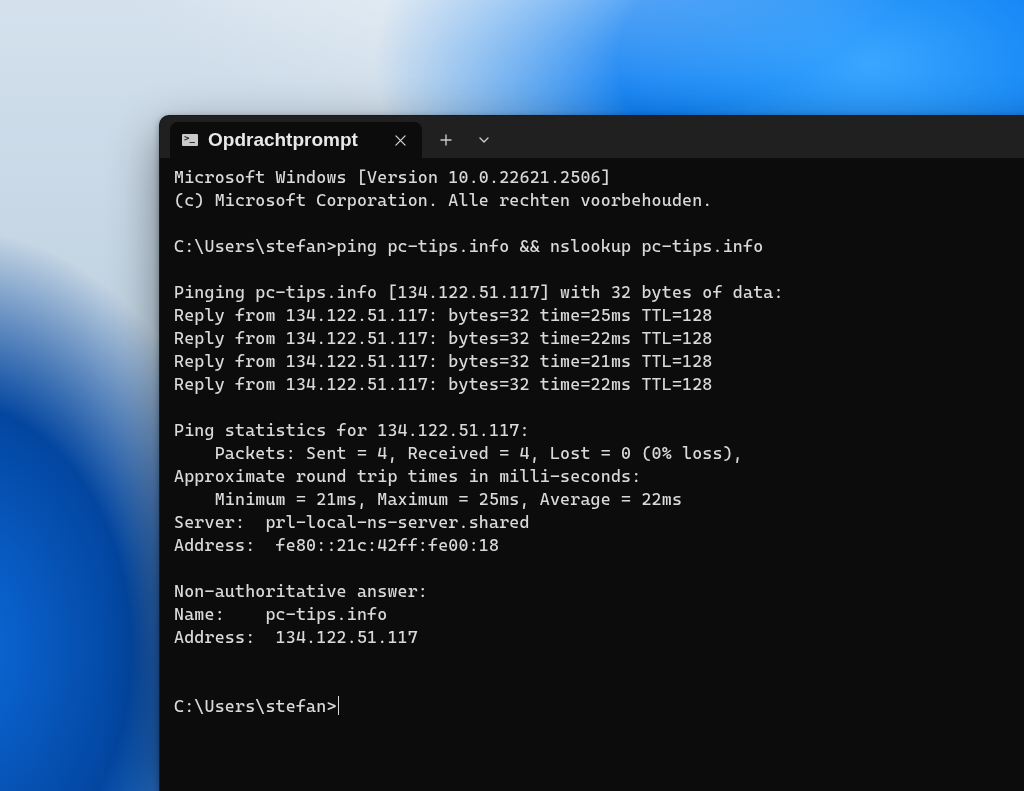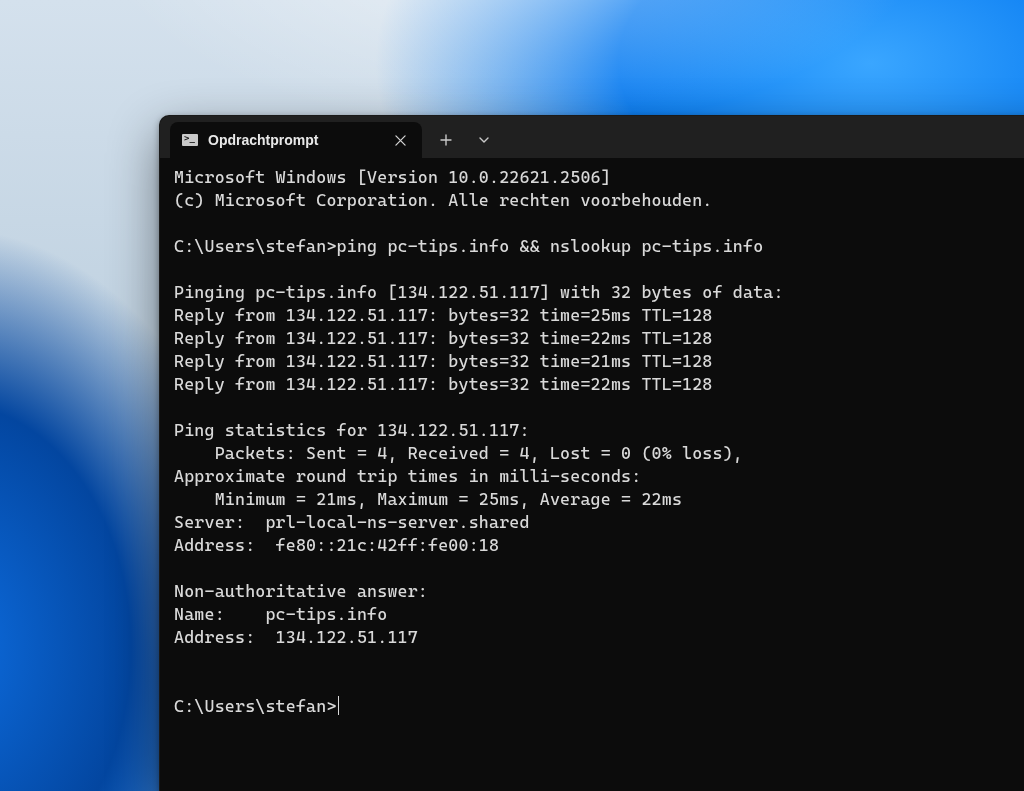--- a/index.html
+++ b/index.html
@@ -78,21 +78,21 @@
   }
   .tab-icon::after{
     content:">_";
     position:absolute;
     left:2px; top:-2px;
     font: 700 9px/12px Consolas, monospace;
     color:#111;
   }
   .tab-title {
     color: #e8e8e8;
-    font-size: 14px;
+    font-size: 19px;
     font-weight: 600;
     flex: 1 1 auto;
     white-space: nowrap;
   }
   .tab-close {
     width: 24px; height: 24px;
     display: flex; align-items: center; justify-content: center;
     color: #cfcfcf;
     border-radius: 4px;
     cursor: pointer;

